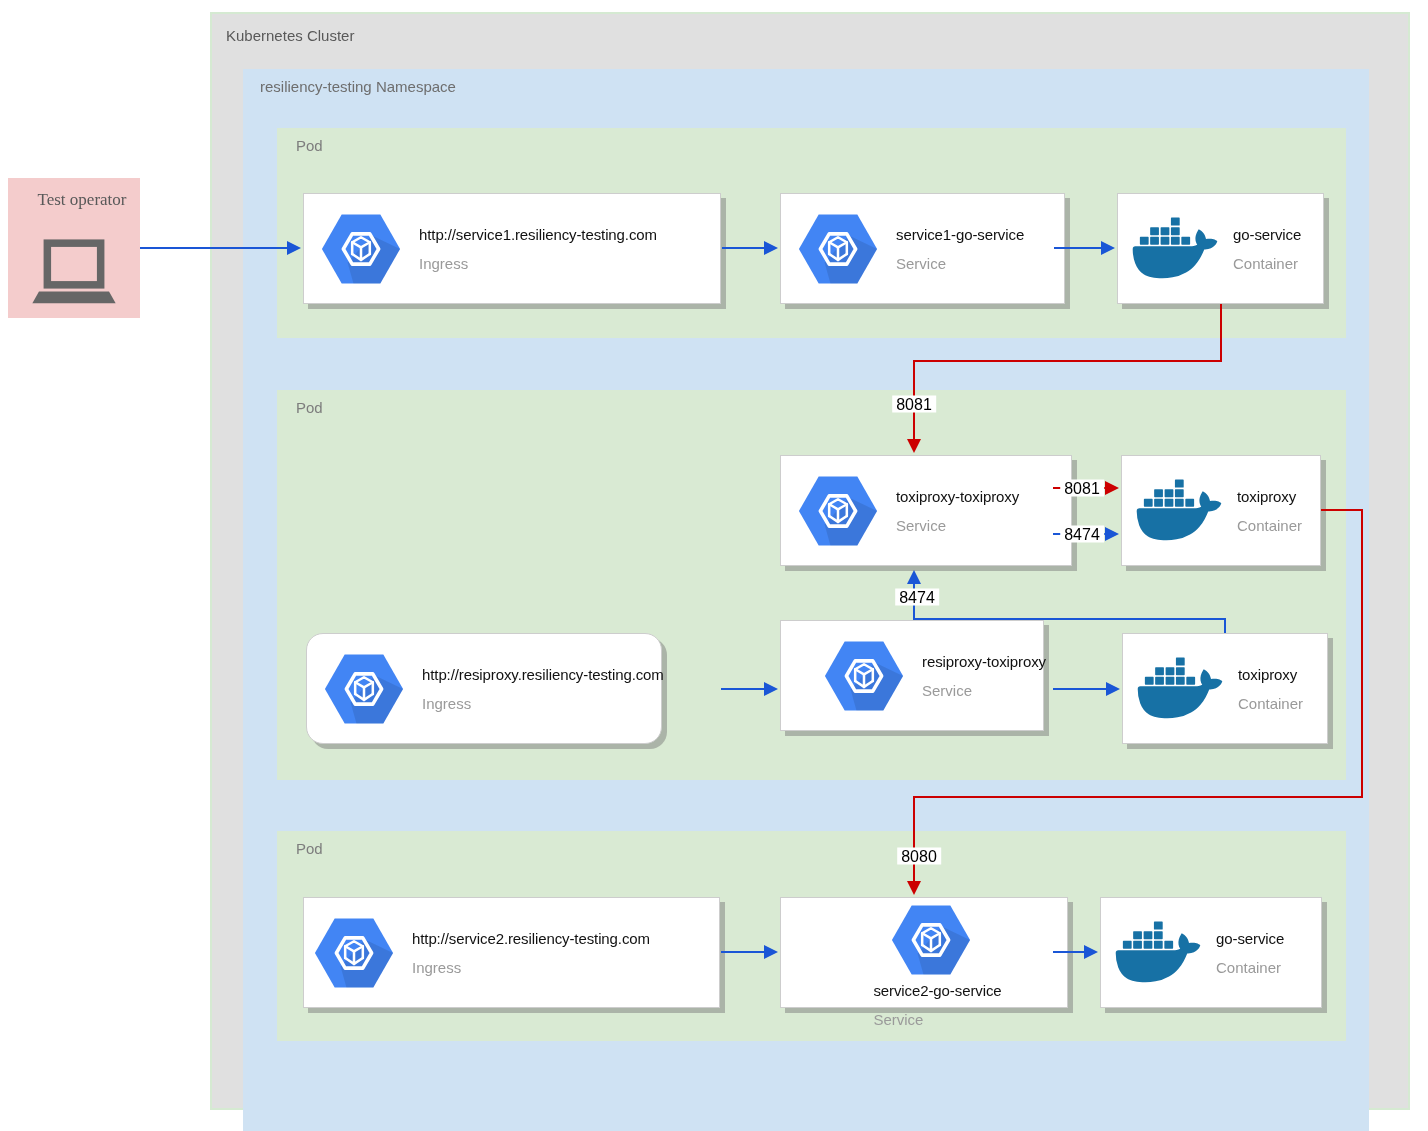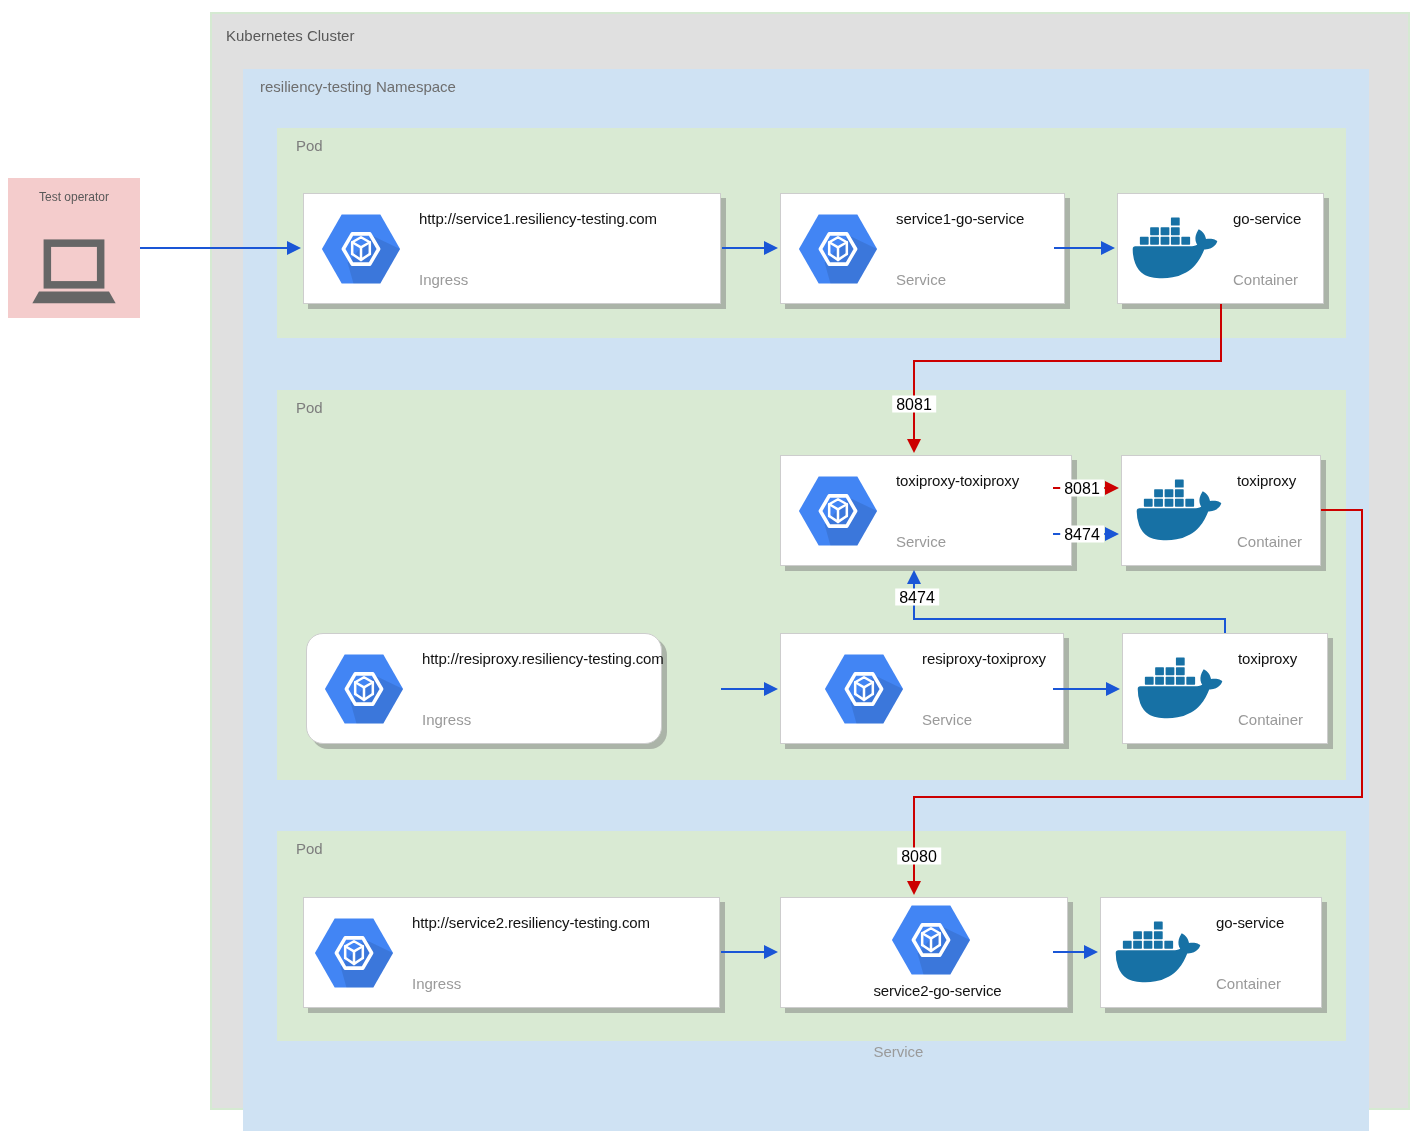--- a/index.html
+++ b/index.html
@@ -22,40 +22,40 @@
   .pod2{top:390px;height:390px;}
   .pod3{top:831px;height:210px;}
 
   .group-label{position:absolute;font-size:15px;color:var(--group-label);white-space:nowrap;}
   .cluster-label{left:14px;top:13px;color:var(--dark-label);}
   .ns-label{left:17px;top:9px;color:#6e6e6e;}
   .pod-label{left:19px;top:9px;}
 
   .operator{position:absolute;left:8px;top:178px;width:132px;height:140px;
             background:var(--operator-bg);}
-  .operator-label{position:absolute;left:0;top:12px;width:100%;text-align:center;
-            font-size:12px;color:var(--dark-label);}
+  .operator-label{position:absolute;left:8px;top:12px;width:100%;text-align:center;
+            font-size:17px;color:var(--dark-label);font-family:Liberation Serif, serif;}
   .operator .laptop{position:absolute;left:50%;bottom:9px;transform:translateX(-50%);}
 
   .node{position:absolute;height:111px;background:#ffffff;border:1px solid #cdcdcd;
         box-shadow:5px 5px 0 rgba(115,115,115,0.45);box-sizing:border-box;
         display:flex;align-items:center;padding-left:13px;}
   .iconwrap{width:88px;display:flex;justify-content:center;flex:none;}
   .node-texts{margin-left:14px;min-width:0;}
   .node-title{font-size:15px;color:var(--title-color);white-space:nowrap;letter-spacing:-0.1px;}
-  .node-sub{font-size:15px;color:var(--subtitle-color);margin-top:44px;white-space:nowrap;}
+  .node-sub{font-size:15px;color:var(--subtitle-color);margin-top:12px;white-space:nowrap;}
 
   
   .n-ingress1{left:303px;top:193px;width:418px;}
   .n-service1{left:780px;top:193px;width:285px;}
   .n-container1{left:1117px;top:193px;width:207px;}
   .n-toxiproxy-svc{left:780px;top:455px;width:292px;}
   .n-toxiproxy-ctr{left:1121px;top:455px;width:200px;}
   .n-ingress-resi{left:306px;top:633px;width:356px;border-radius:17px;}
-  .n-resiproxy-svc{left:780px;top:633px;width:284px;padding-left:39px;}
+  .n-resiproxy-svc{left:780px;top:620px;width:264px;padding-left:39px;}
   .n-resiproxy-ctr{left:1122px;top:633px;width:206px;}
   .n-ingress2{left:303px;top:897px;width:417px;padding-left:6px;}
   .n-service2{left:780px;top:897px;width:288px;flex-direction:column;}
   .n-container2{left:1100px;top:897px;width:222px;}
 
   .edges{position:absolute;left:0;top:0;width:1428px;height:1131px;pointer-events:none;}
 
   .port{position:absolute;transform:translate(-50%,-50%);background:#ffffff;
         font-size:16px;color:#000;padding:0 4px;line-height:17px;white-space:nowrap;}
   .p1{left:914px;top:404px;} .p2{left:1082px;top:488px;} .p3{left:1082px;top:534px;}

